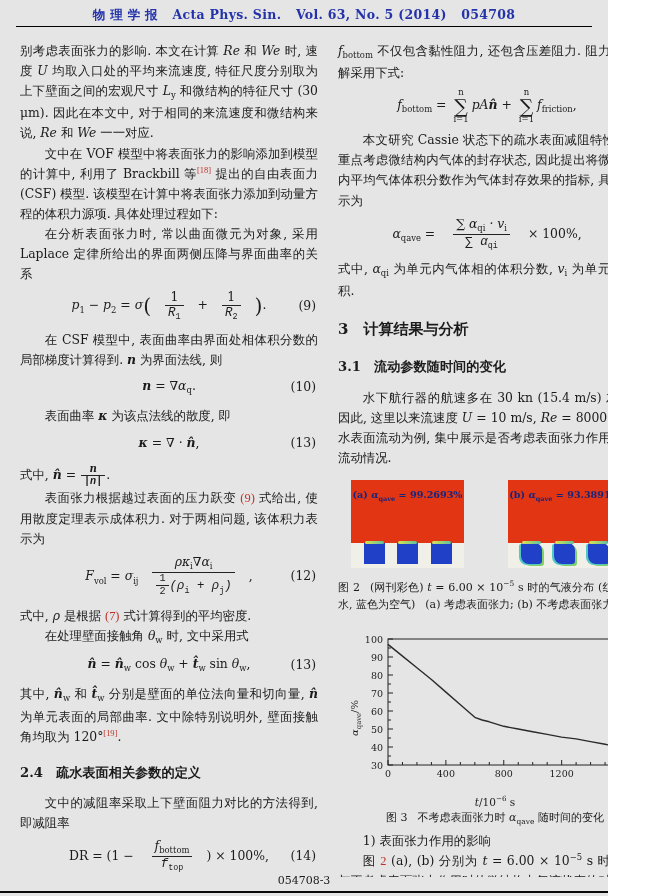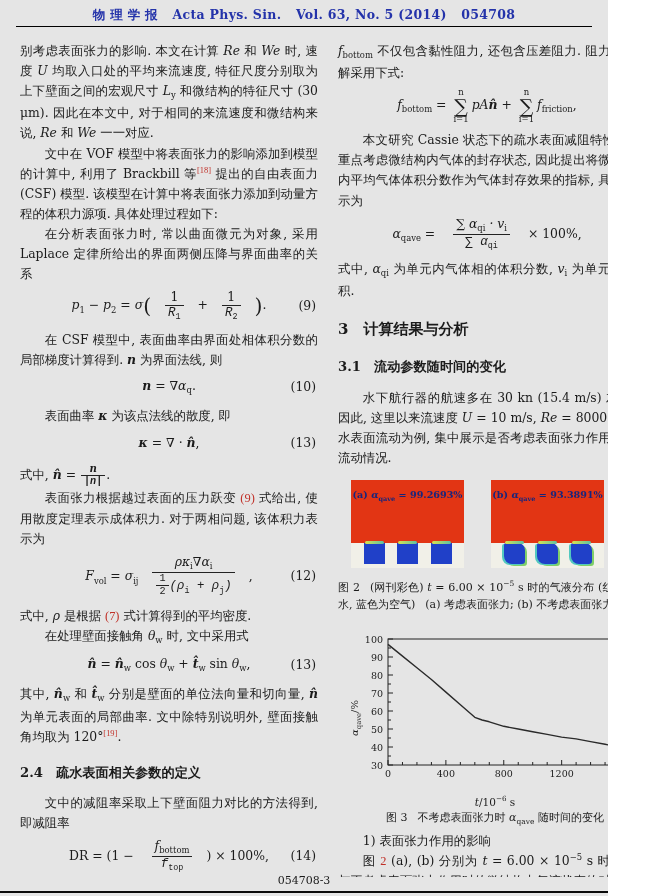--- a/index.html
+++ b/index.html
@@ -37,21 +37,21 @@
          line-height:1; margin:0 3px; }
   .sum .stop,.sum .sbot { font-size:8.5px; }
   .sum .ssym { font-size:19px; line-height:.95; }
 
   .h2 { font-weight:bold; font-size:13.2px; margin:15px 0 10px; text-align:left; }
   .h2 .hnum { margin-right:13px; }
   .h1 { font-weight:bold; font-size:15px; margin:16px 0 12px; text-align:left; }
   .h1 .hnum { margin-right:15px; }
 
   .fig2 { margin-top:12px; }
-  .fig2-panels { display:flex; gap:27px; padding-left:13px; }
+  .fig2-panels { display:flex; gap:44px; padding-left:13px; }
   .panel { width:113px; }
   .panel-red { height:56px; background:#e23514; padding-top:7px; text-align:center; }
   .panel-label { color:#16257d; font-size:9.6px; font-weight:bold; white-space:nowrap; }
   .panel-strip { height:25px; background:#f1f0e8; display:flex; justify-content:space-evenly; }
   .sq { width:21px; height:21px; background:#2040c8; position:relative; }
   .sq::before { content:""; position:absolute; top:-2px; left:1px; right:1px; height:3px;
                 background:linear-gradient(90deg,#d8e24e,#5dc0a4); border-radius:2px; }
   .panel-b .sq { border-radius:2px 7px 3px 8px;
                  box-shadow:-2px 1px 0 #53c8c0, 2px 2px 0 #7fcf6a; }
   .figcap { font-size:11px; line-height:1.55; margin-top:10px; text-align:justify; }

